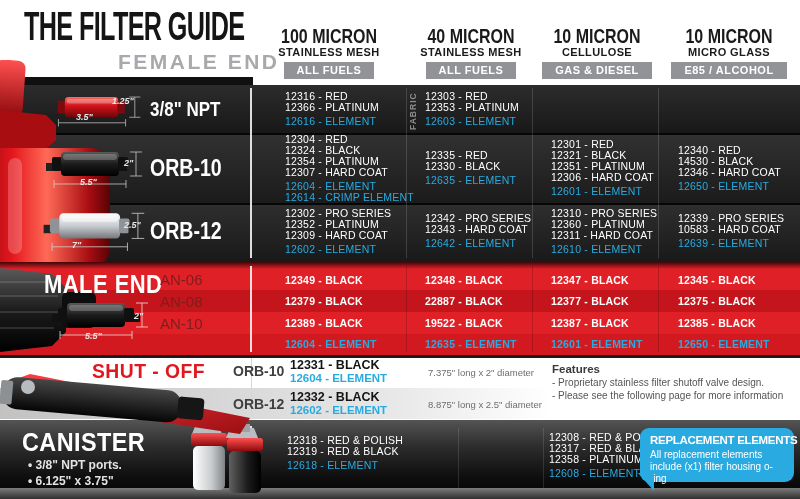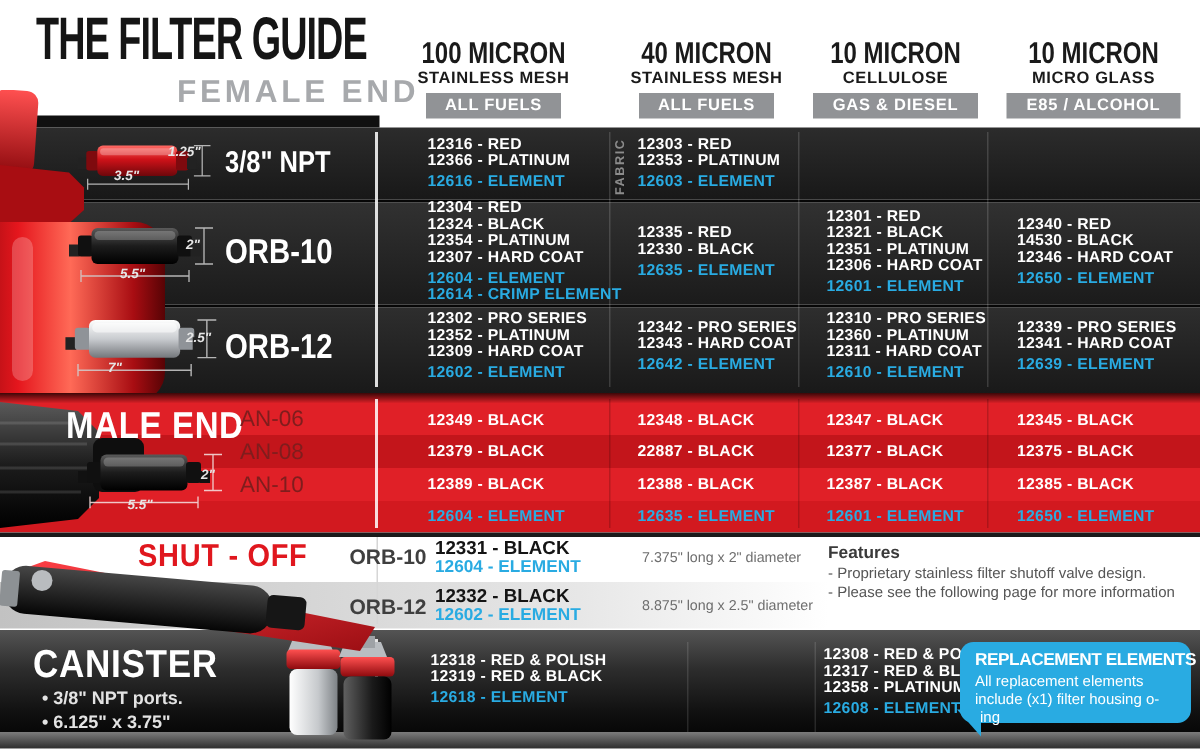--- a/index.html
+++ b/index.html
@@ -19,21 +19,21 @@
              letter-spacing:.5px;padding:2px 13px 3px}
   .hdr-strip{left:22px;top:77px;width:231px;height:8px;background:#101010}
 
   
   .fe-row{position:absolute;left:0;width:800px}
   .fe-r1{top:85px;height:48px;background:linear-gradient(180deg,#2c2c2c,#181818)}
   .fe-r2{top:133px;height:70px;background:linear-gradient(180deg,#313131,#1b1b1b);border-top:2px solid #060606}
   .fe-r3{top:203px;height:59px;background:linear-gradient(180deg,#2e2e2e,#191919);border-top:2px solid #060606}
   .rowname{position:absolute;color:#fff;font-weight:bold;white-space:nowrap;
            transform:translateY(-50%) scaleX(.85);transform-origin:left center;z-index:7}
-  .cell{position:absolute;transform:translateY(-50%);font-weight:bold;font-size:10.5px;line-height:11px;
+  .cell{position:absolute;transform:translateY(-50%);font-weight:normal;font-size:10.5px;line-height:11px;
         letter-spacing:.2px;color:#fff;z-index:7;white-space:nowrap}
   .cell .elements{color:#29abe2;margin-top:3px}
   .dim{position:absolute;font-size:9px;font-weight:bold;font-style:italic;color:#e6e6e6;z-index:7;white-space:nowrap}
   .fabric{position:absolute;left:408px;top:90px;height:40px;writing-mode:vertical-rl;transform:rotate(180deg);
           color:#8c8c8c;font-size:8.5px;font-weight:bold;letter-spacing:1px;z-index:7}
   .vline{position:absolute;z-index:6}
 
   
   .male-base{left:0;top:262px;width:800px;height:93px;background:#e02027}
   .male-shadow{left:0;top:262px;width:800px;height:7px;background:linear-gradient(180deg,rgba(20,0,0,.8),rgba(20,0,0,0))}
@@ -311,21 +311,21 @@
           <div>12360 - PLATINUM</div>
           <div>12311 - HARD COAT</div>
         </div>
       <div class="elements">
           <div>12610 - ELEMENT</div>
         </div>
     </div>
     <div class="cell" style="left:678px;top:231px">
       <div class="parts">
           <div>12339 - PRO SERIES</div>
-          <div>12341 - HARD COAT</div>
+          <div>10583 - HARD COAT</div>
         </div>
       <div class="elements">
           <div>12639 - ELEMENT</div>
         </div>
     </div>
   </div>
 
   <div>
     <div class="abs male-base"></div>
     <div class="abs male-b08"></div>
@@ -367,21 +367,21 @@
     <span class="mcell" style="left:425px;top:280px">12348 - BLACK</span>
     <span class="mcell" style="left:551px;top:280px">12347 - BLACK</span>
     <span class="mcell" style="left:678px;top:280px">12345 - BLACK</span>
 
     <span class="mcell" style="left:285px;top:301px">12379 - BLACK</span>
     <span class="mcell" style="left:425px;top:301px">22887 - BLACK</span>
     <span class="mcell" style="left:551px;top:301px">12377 - BLACK</span>
     <span class="mcell" style="left:678px;top:301px">12375 - BLACK</span>
 
     <span class="mcell" style="left:285px;top:323px">12389 - BLACK</span>
-    <span class="mcell" style="left:425px;top:323px">12388 - BLACK</span>
+    <span class="mcell" style="left:425px;top:323px">19522 - BLACK</span>
     <span class="mcell" style="left:551px;top:323px">12387 - BLACK</span>
     <span class="mcell" style="left:678px;top:323px">12385 - BLACK</span>
 
     <span class="mcell elem" style="left:285px;top:344px">12604 - ELEMENT</span>
     <span class="mcell elem" style="left:425px;top:344px">12635 - ELEMENT</span>
     <span class="mcell elem" style="left:551px;top:344px">12601 - ELEMENT</span>
     <span class="mcell elem" style="left:678px;top:344px">12650 - ELEMENT</span>
   </div>
 
   <div>

